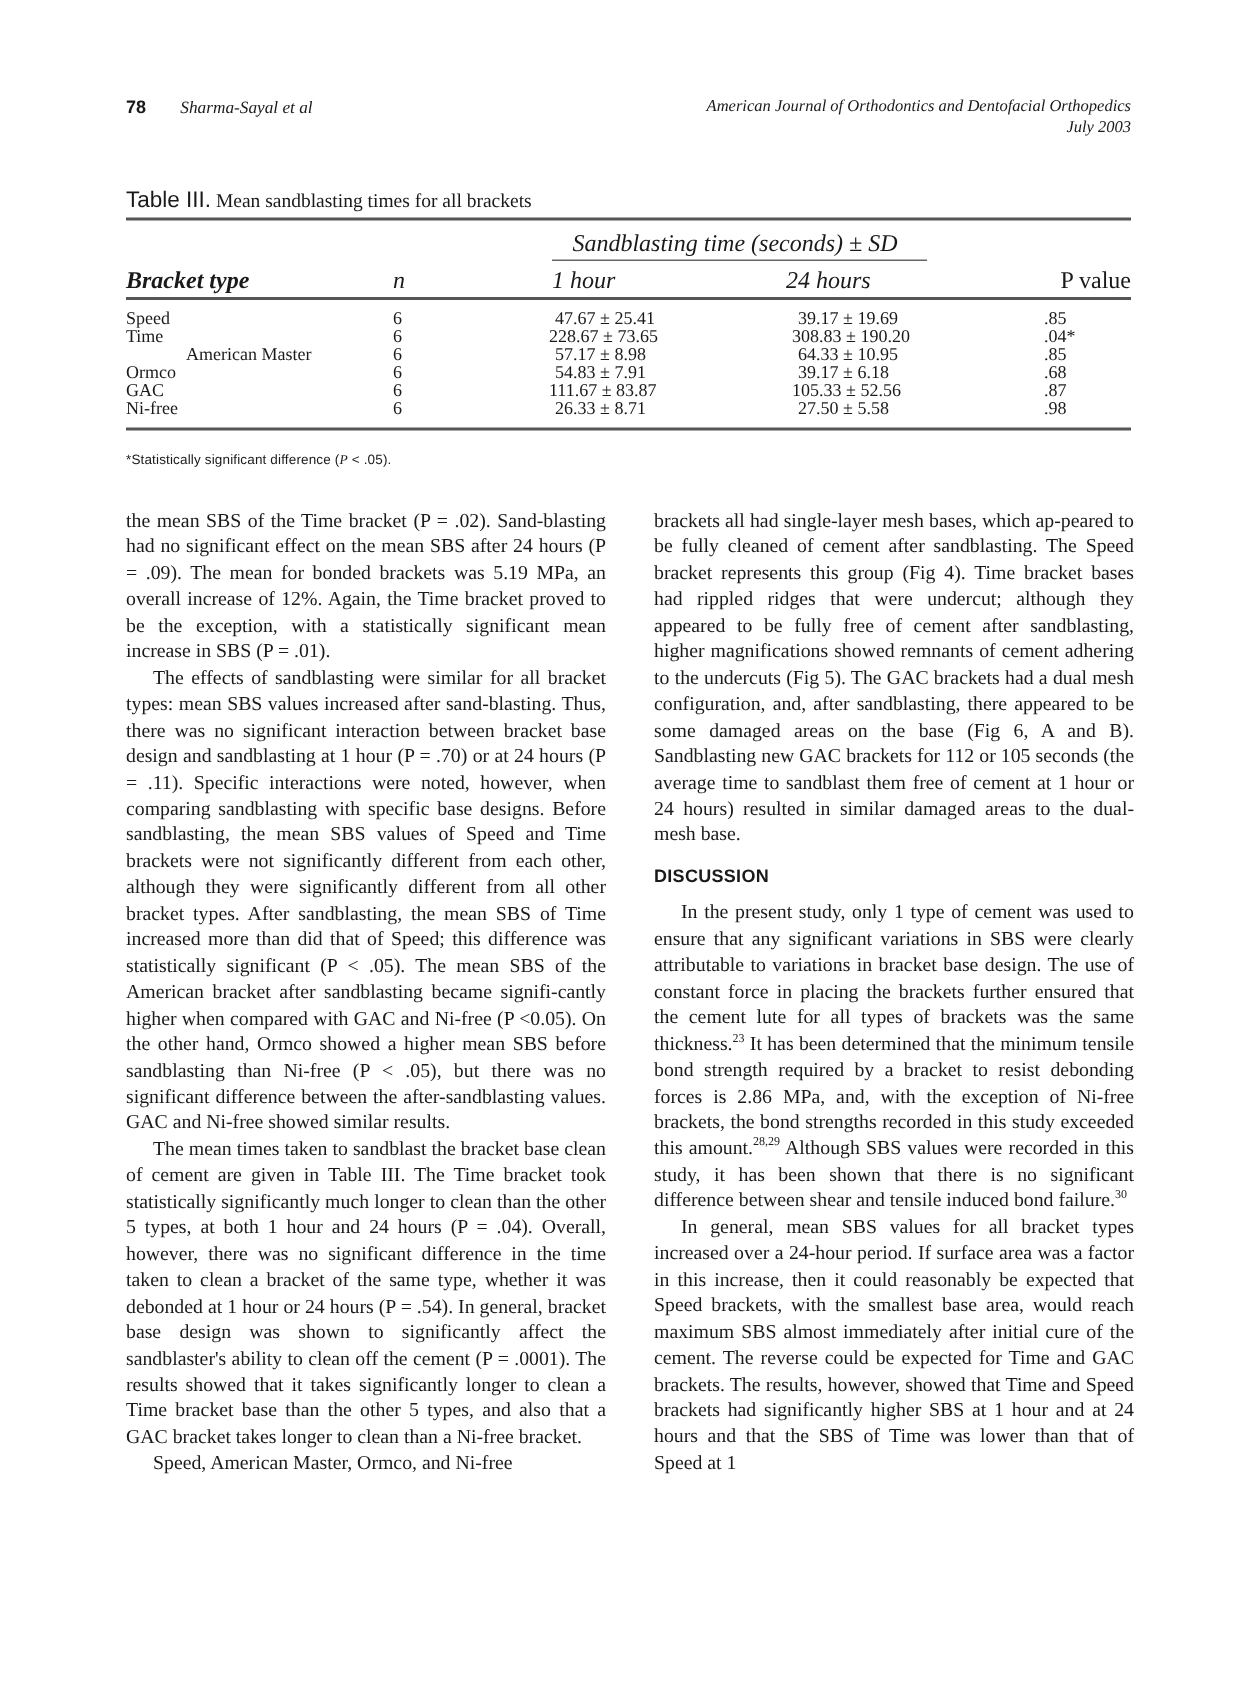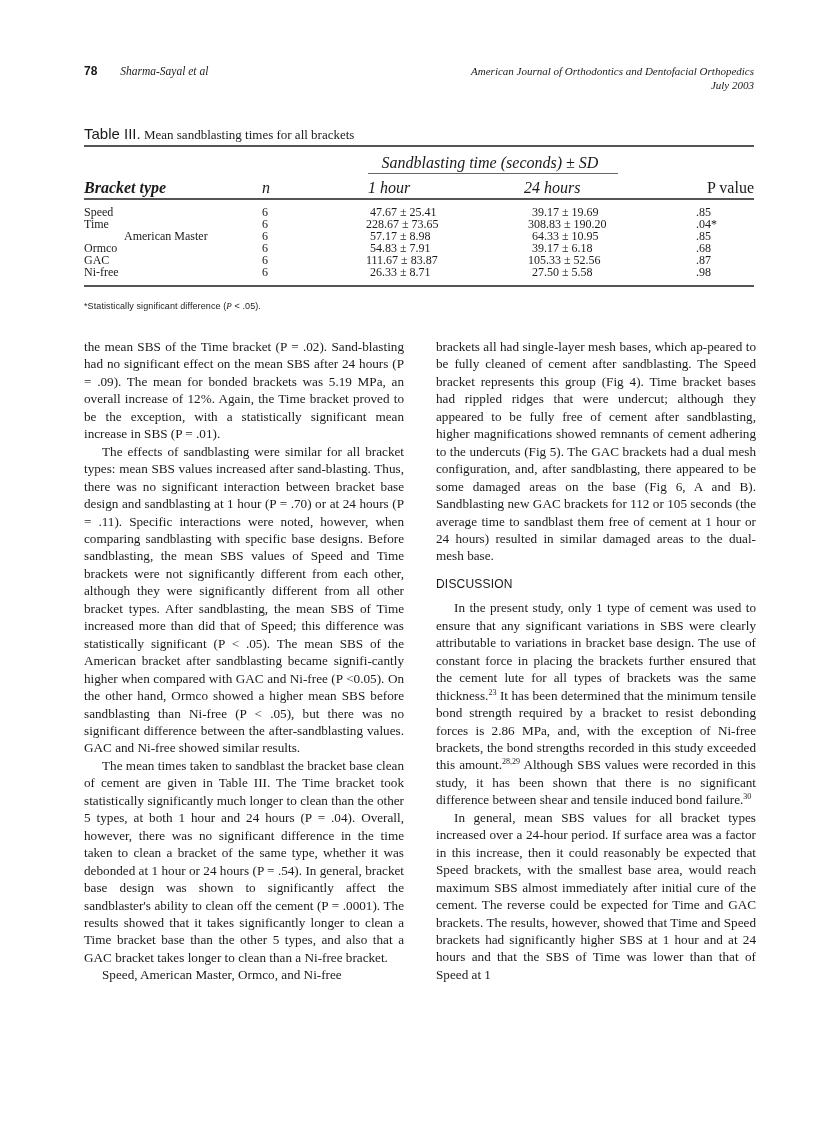--- a/index.html
+++ b/index.html
@@ -24,21 +24,21 @@
   .rgt { text-align: right; }
 
   .footnote { position: absolute; top: 301px; left: 0; font-family: "Liberation Sans", sans-serif; font-size: 9px; letter-spacing: 0.1px; }
   .footnote i { font-family: "Liberation Serif", serif; }
 
   .col { position: absolute; width: 320px; font-size: 13.2px; line-height: 17.45px; text-align: justify; }
   .col p { margin: 0; }
   .col p.ind { text-indent: 18px; }
   .col-left { top: 338px; left: 0; }
   .col-right { top: 338px; left: 352px; }
-  .section-head { font-family: "Liberation Sans", sans-serif; font-weight: normal; font-size: 12px; margin: 11px 0 6px 0; letter-spacing: 0.2px; }
+  .section-head { font-family: "Liberation Sans", sans-serif; font-weight: bold; font-size: 12px; margin: 11px 0 6px 0; letter-spacing: 0.2px; }
   sup { font-size: 8px; line-height: 0; }
 </style>
 </head>
 <body>
 
 <div class="page">
 
   <div class="running-head">
     <div class="rh-left">
       <span class="pno">78</span>

